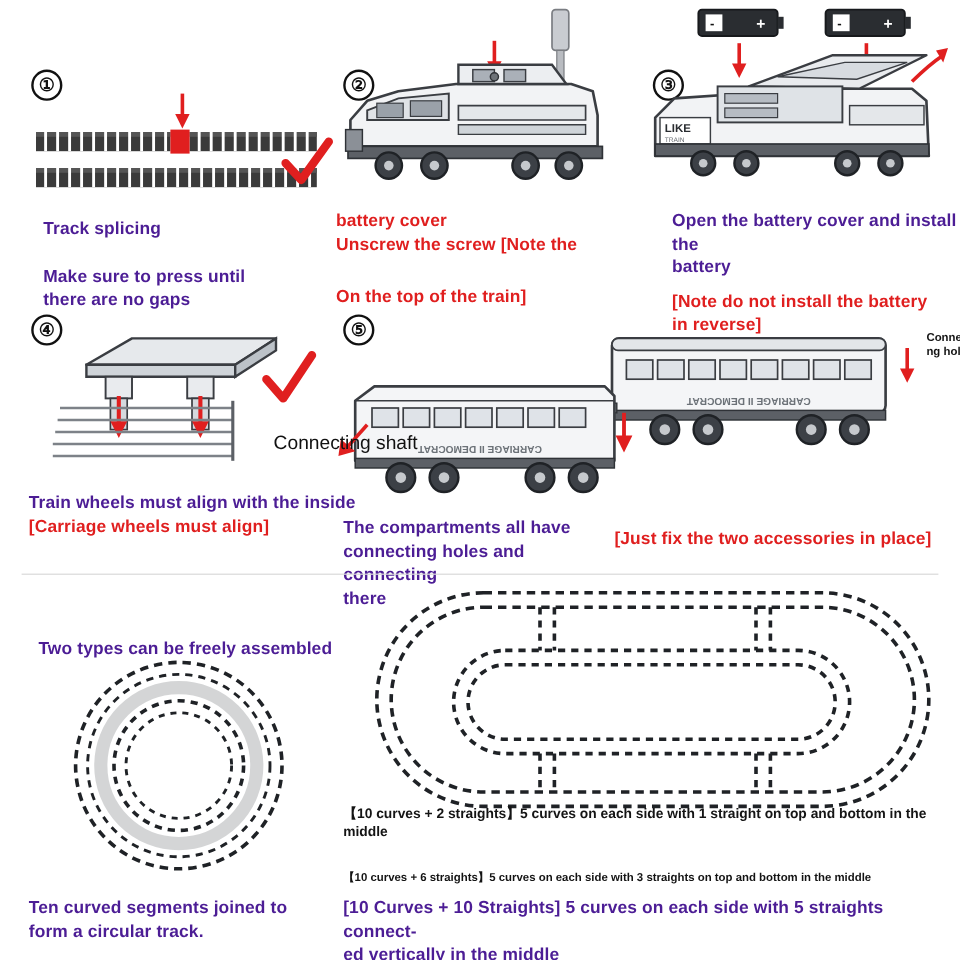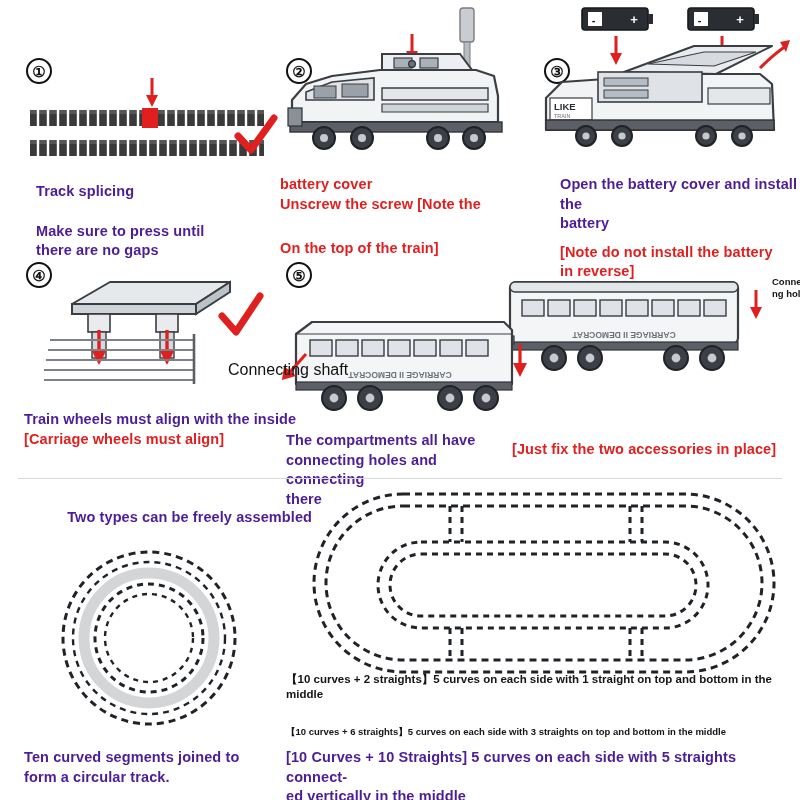--- a/index.html
+++ b/index.html
@@ -419,21 +419,21 @@
 
   <div class="abs" style="left:286px; top:431px; width:230px;">
     <div class="cap">The compartments all have</div>
     <div class="cap">connecting holes and connecting</div>
     <div class="cap">there</div>
   </div>
   <div class="abs cap-red" style="left:512px; top:440px; width:290px;">[Just fix the two accessories in place]</div>
 
   <div class="divider" style="top:478px;"></div>
 
-  <div class="abs cap" style="left:32px; top:508px; width:280px;text-align:right;">Two types can be freely assembled</div>
+  <div class="abs cap" style="left:32px; top:532px; width:280px;">Two types can be freely assembled</div>
 
   <div class="abs" style="left:34px; top:548px;">
     <svg width="230" height="180" viewBox="0 0 230 180">
       <g fill="none" stroke="#1f2226" stroke-width="3" stroke-dasharray="7 5" transform="translate(115,90)">
         <circle r="86"></circle>
         <circle r="76" stroke-width="2.4" stroke-dasharray="6 5"></circle>
       </g>
       <g fill="none" stroke="#1f2226" stroke-width="3" stroke-dasharray="6 5" transform="translate(115,90)">
         <circle r="54"></circle>
         <circle r="44" stroke-width="2.4" stroke-dasharray="5 5"></circle>

